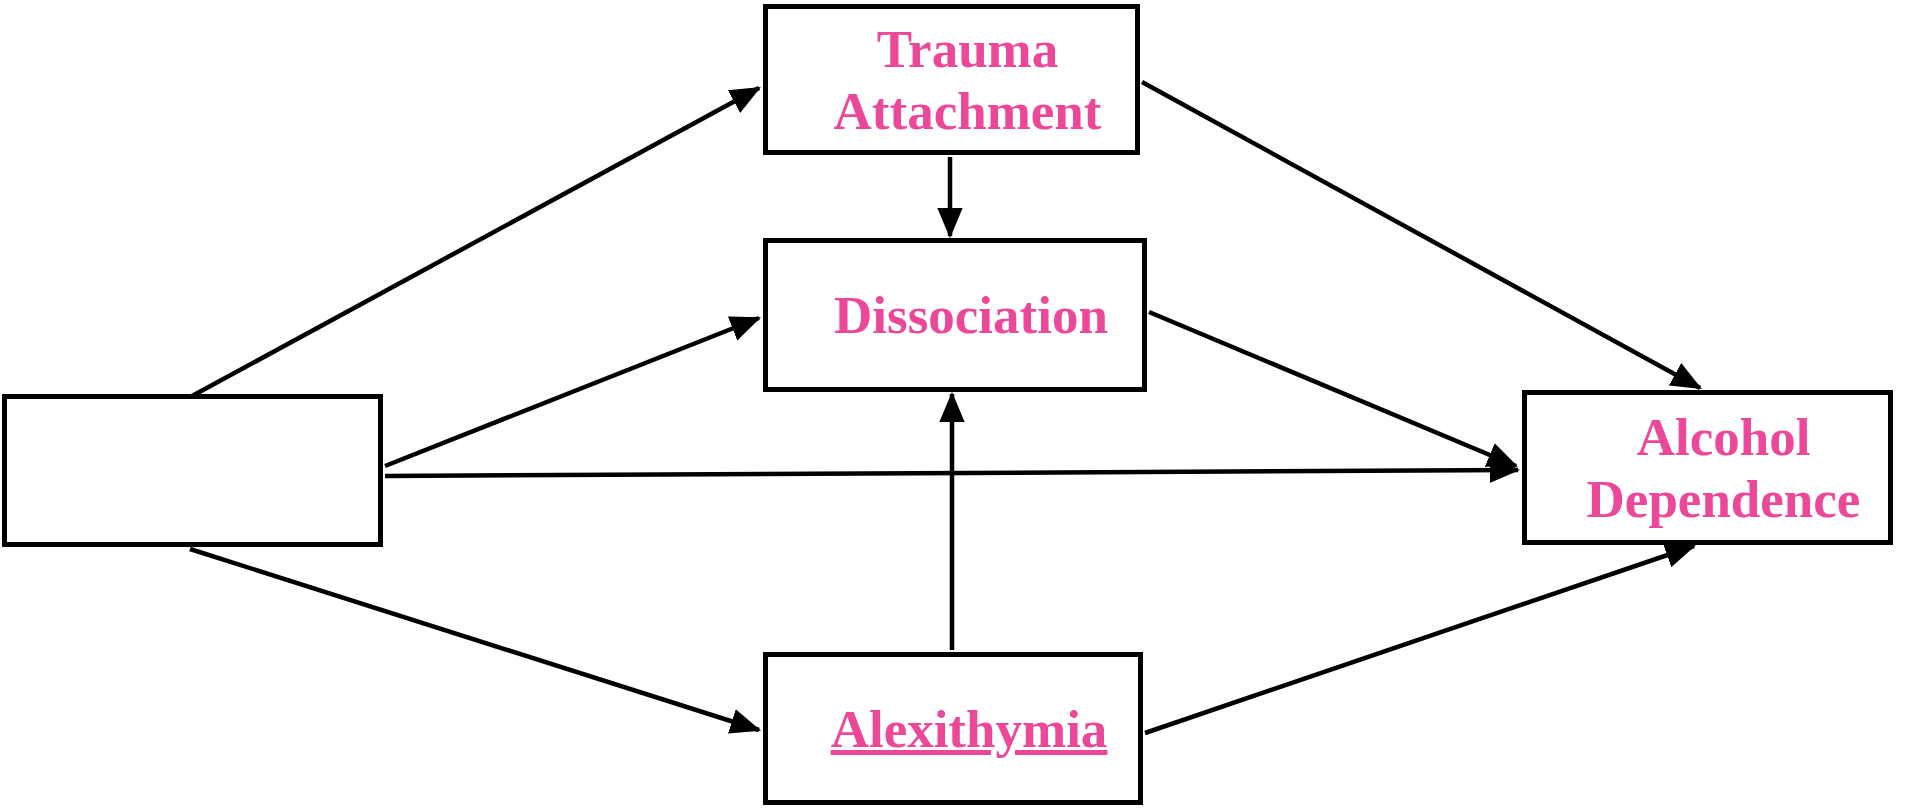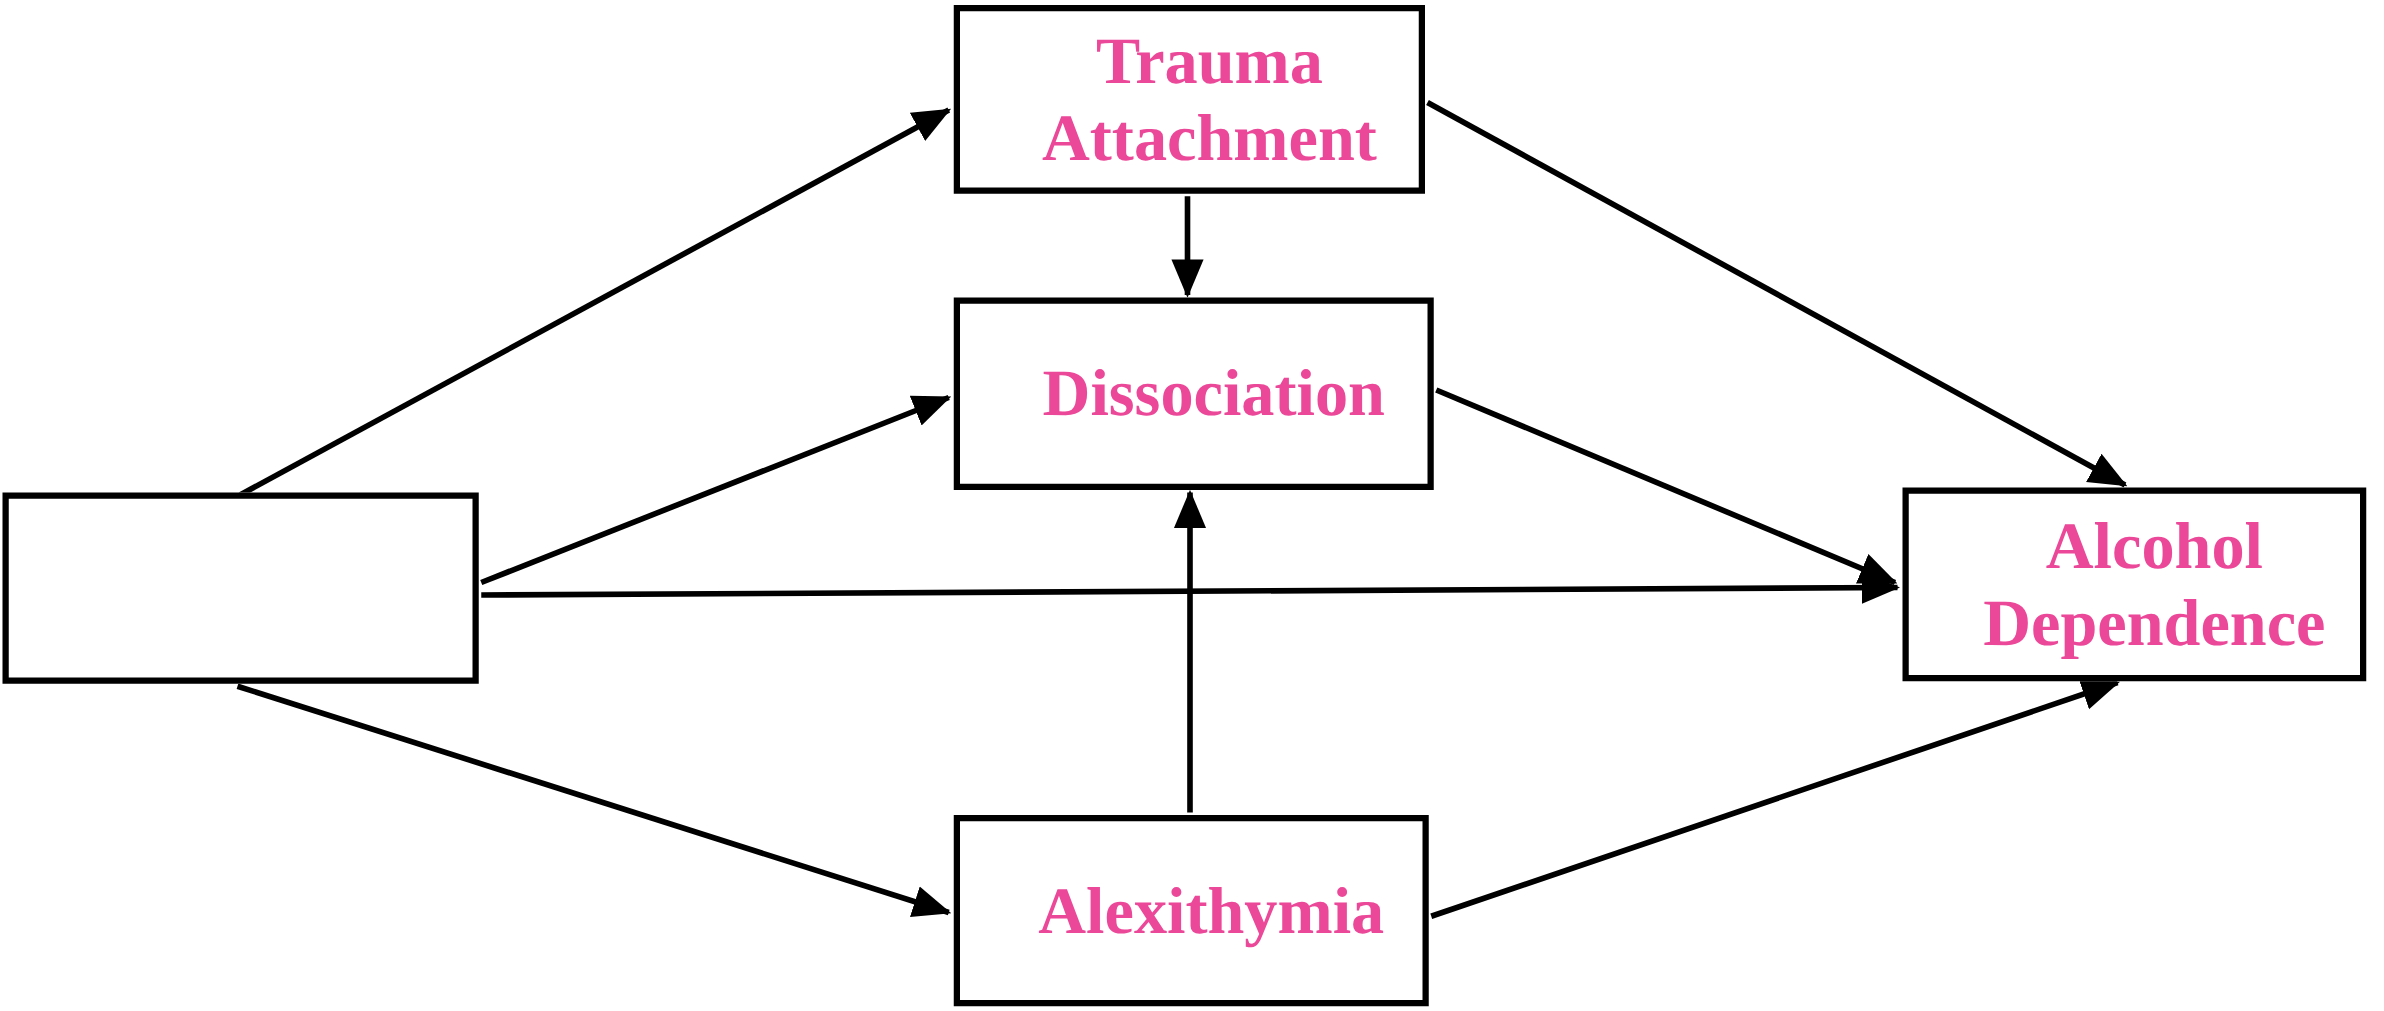--- a/index.html
+++ b/index.html
@@ -34,21 +34,21 @@
     text-align: center;
     font-weight: bold;
     font-size: 53px;
     line-height: 1.17;
     color: #ec4899;
     padding-left: 32px;
   }
   .node-attachment  { left: 2px;    top: 394px; width: 381px; height: 153px; }
   .node-trauma      { left: 763px;  top: 4px;   width: 377px; height: 151px; }
   .node-dissociation{ left: 763px;  top: 238px; width: 384px; height: 154px; }
-  .node-alexithymia { left: 763px;  top: 652px; width: 380px; height: 153px; }
+  .node-alexithymia { left: 763px;  top: 652px; width: 380px; height: 153px; text-decoration: underline; }
   .node-alcohol     { left: 1522px; top: 390px; width: 371px; height: 155px; }
 </style>
 </head>
 <body>
 
 <div class="canvas">
 
   <svg id="edges-svg" class="edges-layer" width="1907" height="809" viewBox="0 0 1907 809" xmlns="http://www.w3.org/2000/svg">
     <defs>
       <marker id="arrowhead" viewBox="0 0 10 10" refX="9.3" refY="5" markerWidth="6.8" markerHeight="6.8" orient="auto-start-reverse">

